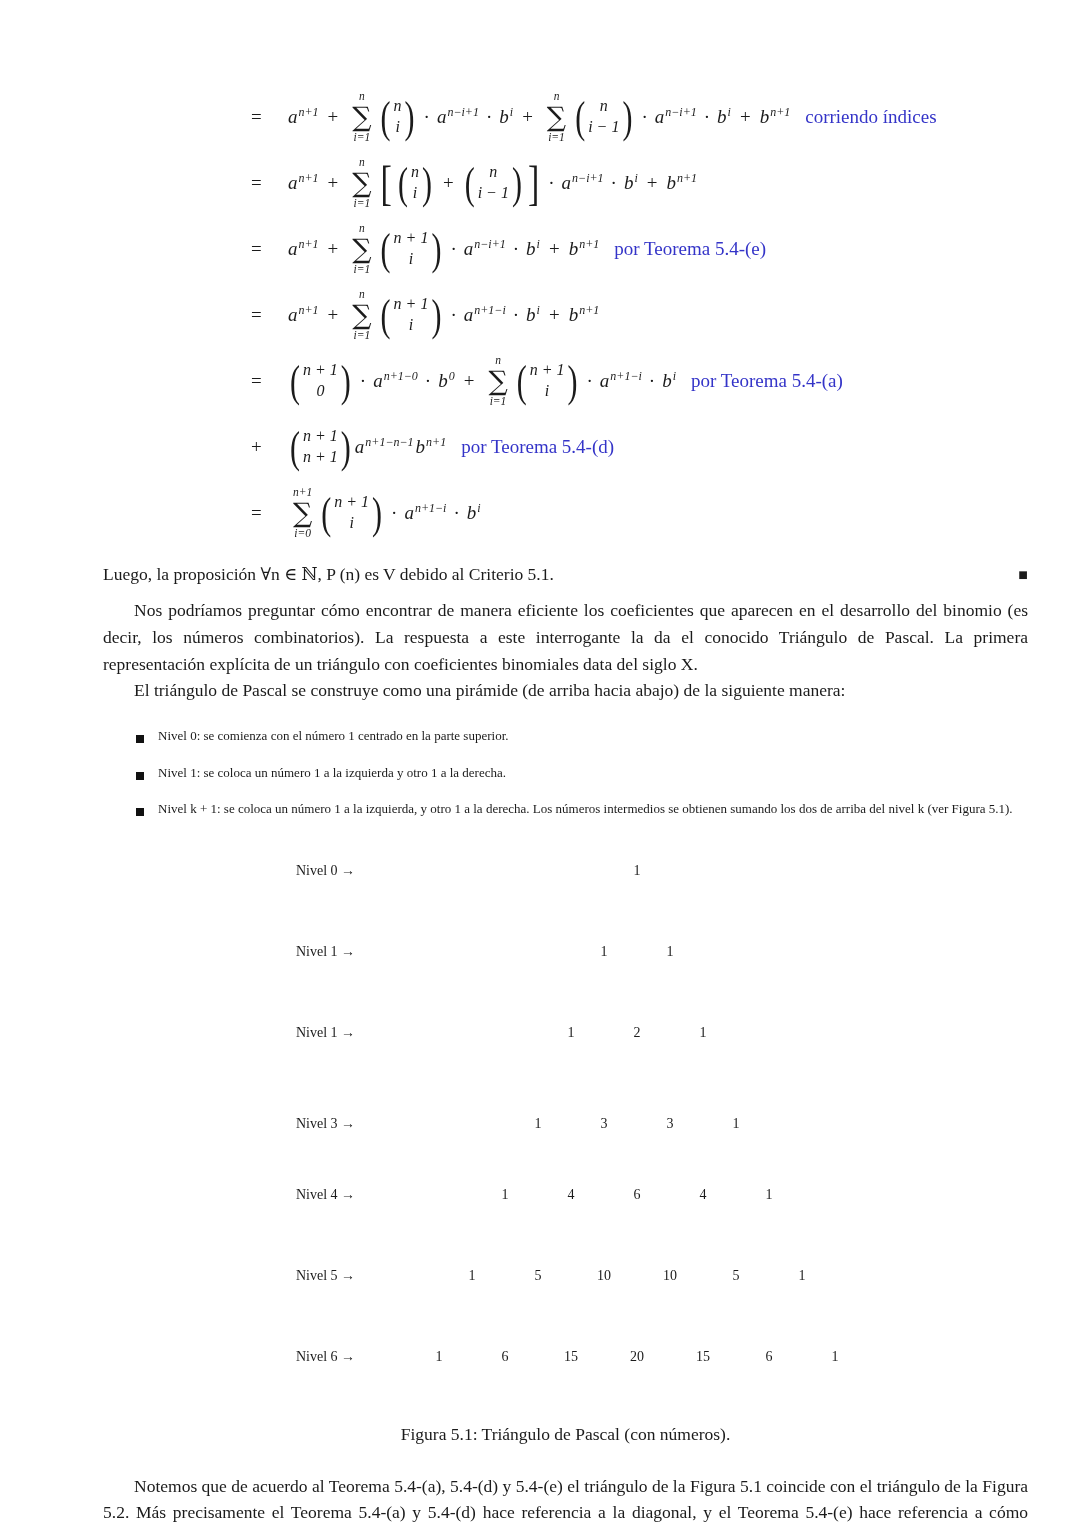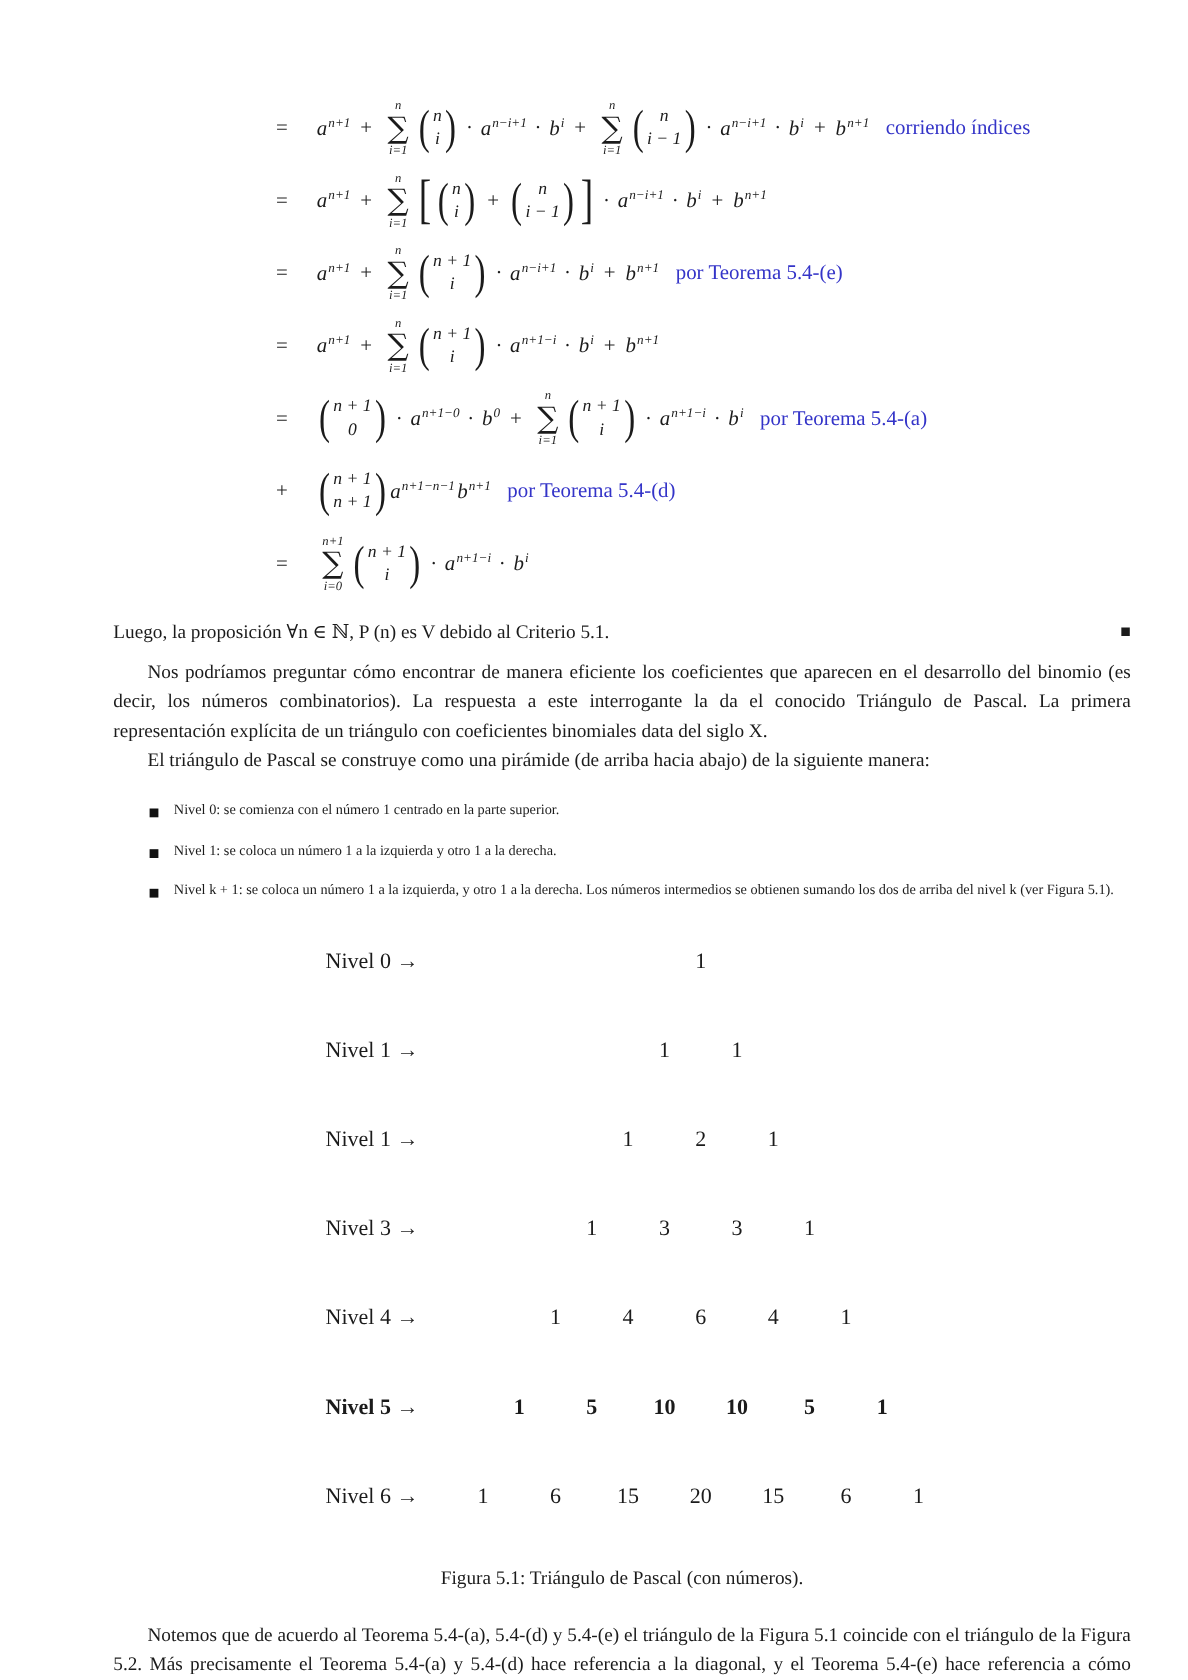--- a/index.html
+++ b/index.html
@@ -35,21 +35,21 @@
   .qed-square{font-size:16px;line-height:1;}
   .para{font-size:17.5px;line-height:1.53;text-align:justify;margin:0;}
   .indent{text-indent:31px;}
   .p1{margin-top:12px;}
   .bullets{margin-top:22px;}
   .bullet-item{display:flex;margin:0 0 17px 0;}
   .bullet-marker{flex:none;width:8px;height:8px;background:#111;margin:9px 14px 0 33px;}
   .bullet-text{flex:1;font-size:13px;line-height:1.5;text-align:justify;}
   
   .figure{margin-top:36px;}
-  .tri-row{display:flex;align-items:baseline;height:37px;font-size:20px;margin-top:44px;}
+  .tri-row{display:flex;align-items:baseline;height:37px;font-size:14px;margin-top:44px;}
   .tri-label{margin-left:193px;width:110px;flex:none;}
   .tri-nums{width:462px;display:flex;justify-content:center;flex:none;}
   .tri-cell{width:66px;text-align:center;}
   .caption{text-align:center;margin-top:38px;font-size:17.5px;}
   .closing{margin-top:28px;}
   .page-number{text-align:center;margin-top:30px;font-size:17px;}
 </style>
 </head>
 <body>
 
@@ -306,40 +306,40 @@
           </span>
         </span>
         <span class="tri-row" style="display: flex;">
           <span class="tri-label">Nivel 1 →</span>
           <span class="tri-nums" style="display: flex;">
             <span class="tri-cell">1</span>
             <span class="tri-cell">2</span>
             <span class="tri-cell">1</span>
           </span>
         </span>
-        <span class="tri-row" style="display: flex;">
+        <span class="tri-row" style="display: flex; align-items: center;">
           <span class="tri-label">Nivel 3 →</span>
           <span class="tri-nums" style="display: flex;">
             <span class="tri-cell">1</span>
             <span class="tri-cell">3</span>
             <span class="tri-cell">3</span>
             <span class="tri-cell">1</span>
           </span>
         </span>
         <span class="tri-row" style="display: flex;">
           <span class="tri-label">Nivel 4 →</span>
           <span class="tri-nums" style="display: flex;">
             <span class="tri-cell">1</span>
             <span class="tri-cell">4</span>
             <span class="tri-cell">6</span>
             <span class="tri-cell">4</span>
             <span class="tri-cell">1</span>
           </span>
         </span>
-        <span class="tri-row" style="display: flex; font-weight: bold;">
+        <span class="tri-row" style="display: flex;">
           <span class="tri-label">Nivel 5 →</span>
           <span class="tri-nums" style="display: flex;">
             <span class="tri-cell">1</span>
             <span class="tri-cell">5</span>
             <span class="tri-cell">10</span>
             <span class="tri-cell">10</span>
             <span class="tri-cell">5</span>
             <span class="tri-cell">1</span>
           </span>
         </span>

